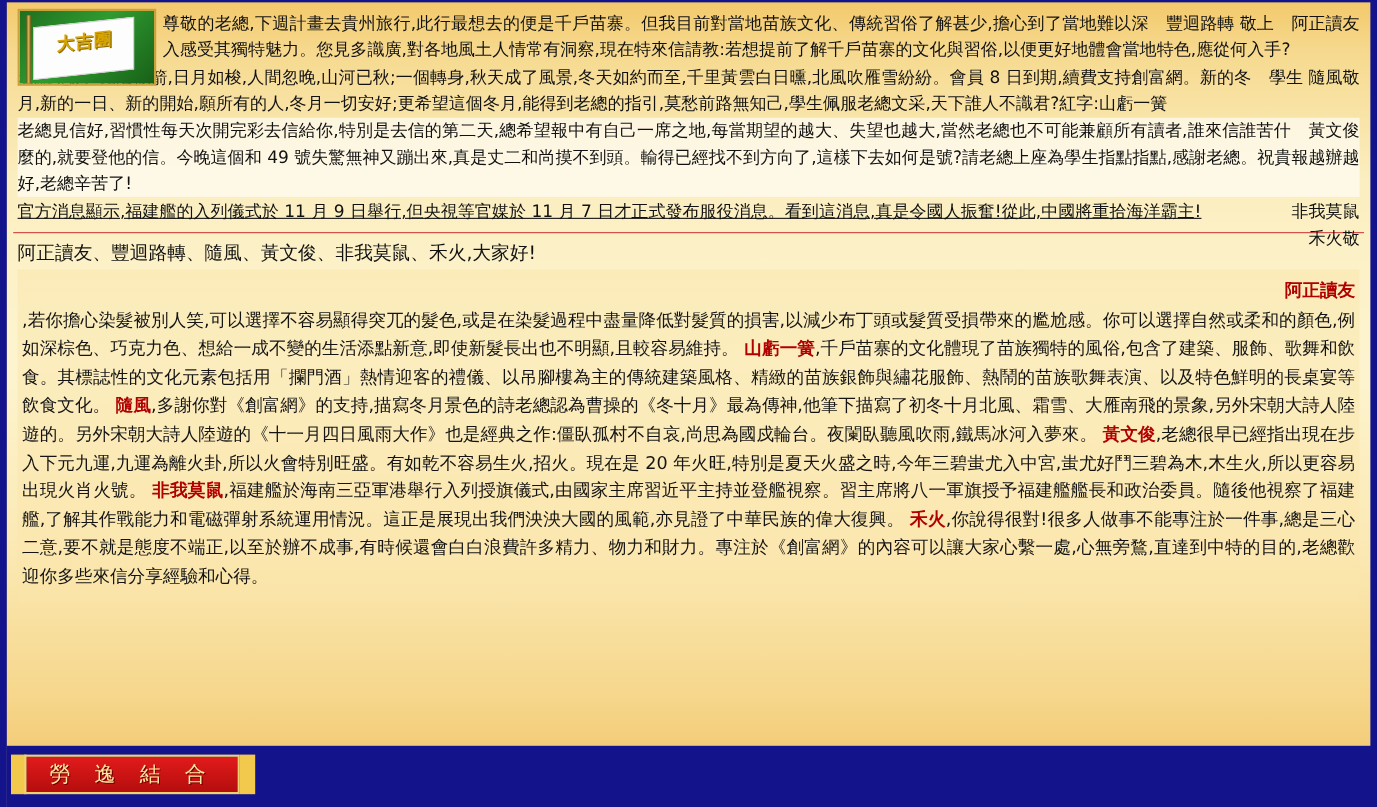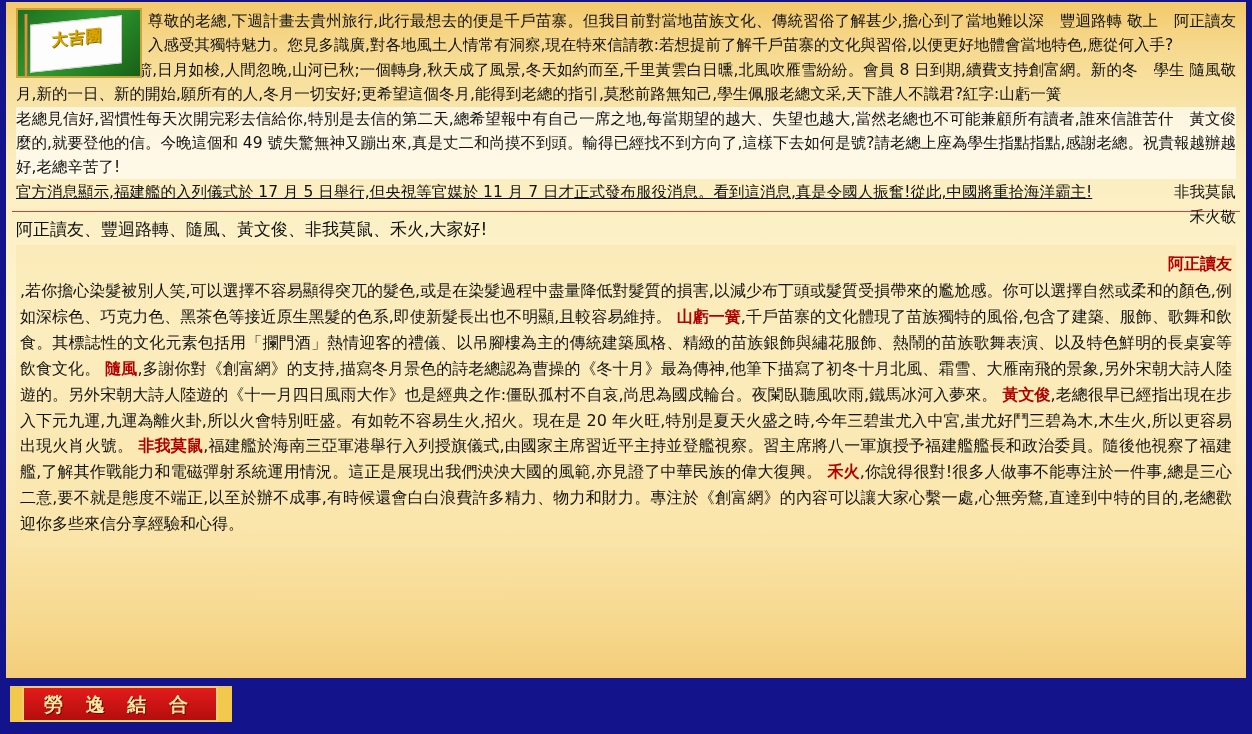--- a/index.html
+++ b/index.html
@@ -91,21 +91,21 @@
     width:1252px;height:56px;
     background:#13138c;
   }
   .footer .plate{
     position:absolute;left:16px;top:8px;
     width:196px;height:36px;
     background:linear-gradient(to bottom,#e21b1b,#b50d0d);
     border:2px solid #f0d070;
     box-sizing:border-box;
     color:#ffe9a0;
-    font-size:19px;font-weight:bold;letter-spacing:8px;
+    font-size:19px;font-weight:normal;letter-spacing:8px;
     text-align:center;line-height:32px;
     text-shadow:1px 1px 0 #6a0000;
   }
   .footer .lcap,.footer .rcap{
     position:absolute;top:8px;width:14px;height:36px;
     background:#f2c94c;
   }
   .footer .lcap{left:4px;}
   .footer .rcap{left:212px;}
 </style>
@@ -138,40 +138,40 @@
         <span>老總:您好!光陰似箭,日月如梭,人間忽晚,山河已秋;一個轉身,秋天成了風景,冬天如約而至,千里黃雲白日曛,北風吹雁雪紛紛。會員 8 日到期,續費支持創富網。新的冬月,新的一日、新的開始,願所有的人,冬月一切安好;更希望這個冬月,能得到老總的指引,莫愁前路無知己,學生佩服老總文采,天下誰人不識君?紅字:山虧一簧</span>
       </p>
 
       <p class="para full hl-white">
         <span class="sig">黃文俊</span>
         <span>老總見信好,習慣性每天次開完彩去信給你,特別是去信的第二天,總希望報中有自己一席之地,每當期望的越大、失望也越大,當然老總也不可能兼顧所有讀者,誰來信誰苦什麼的,就要登他的信。今晚這個和 49 號失驚無神又蹦出來,真是丈二和尚摸不到頭。輸得已經找不到方向了,這樣下去如何是號?請老總上座為學生指點指點,感謝老總。祝貴報越辦越好,老總辛苦了!</span>
       </p>
 
       <p class="para full u">
         <span class="sig">非我莫鼠</span>
-        <span>官方消息顯示,福建艦的入列儀式於 17 月 5 日舉行,但央視等官媒於 11 月 7 日才正式發布服役消息。看到這消息,真是令國人振奮!從此,中國將重拾海洋霸主!</span>
+        <span>官方消息顯示,福建艦的入列儀式於 11 月 9 日舉行,但央視等官媒於 11 月 7 日才正式發布服役消息。看到這消息,真是令國人振奮!從此,中國將重拾海洋霸主!</span>
       </p>
 
       <p class="para full u">
         <span class="sig">禾火敬</span>
       </p>
 
     </div>
   </div>
 
   <div class="rule"></div>
 
   <div class="greet">阿正讀友、豐迴路轉、隨風、黃文俊、非我莫鼠、禾火,大家好!</div>
 
   <div class="body">
     <p class="para first">
       <span class="name">阿正讀友</span>
     </p>
     <p class="para">
-      <span>,若你擔心染髮被別人笑,可以選擇不容易顯得突兀的髮色,或是在染髮過程中盡量降低對髮質的損害,以減少布丁頭或髮質受損帶來的尷尬感。你可以選擇自然或柔和的顏色,例如深棕色、巧克力色、黑茶色等接近原生黑髮的色系,即使新髮長出也不明顯,且較容易維持。</span>
+      <span>,若你擔心染髮被別人笑,可以選擇不容易顯得突兀的髮色,或是在染髮過程中盡量降低對髮質的損害,以減少布丁頭或髮質受損帶來的尷尬感。你可以選擇自然或柔和的顏色,例如深棕色、巧克力色、想給一成不變的生活添點新意,即使新髮長出也不明顯,且較容易維持。</span>
       <span class="name">山虧一簧</span><span>,千戶苗寨的文化體現了苗族獨特的風俗,包含了建築、服飾、歌舞和飲食。其標誌性的文化元素包括用「攔門酒」熱情迎客的禮儀、以吊腳樓為主的傳統建築風格、精緻的苗族銀飾與繡花服飾、熱鬧的苗族歌舞表演、以及特色鮮明的長桌宴等飲食文化。</span>
       <span class="name">隨風</span><span>,多謝你對《創富網》的支持,描寫冬月景色的詩老總認為曹操的《冬十月》最為傳神,他筆下描寫了初冬十月北風、霜雪、大雁南飛的景象,另外宋朝大詩人陸遊的。另外宋朝大詩人陸遊的《十一月四日風雨大作》也是經典之作:僵臥孤村不自哀,尚思為國戍輪台。夜闌臥聽風吹雨,鐵馬冰河入夢來。</span>
       <span class="name">黃文俊</span><span>,老總很早已經指出現在步入下元九運,九運為離火卦,所以火會特別旺盛。有如乾不容易生火,招火。現在是 20 年火旺,特別是夏天火盛之時,今年三碧蚩尤入中宮,蚩尤好鬥三碧為木,木生火,所以更容易出現火肖火號。</span>
       <span class="name">非我莫鼠</span><span>,福建艦於海南三亞軍港舉行入列授旗儀式,由國家主席習近平主持並登艦視察。習主席將八一軍旗授予福建艦艦長和政治委員。隨後他視察了福建艦,了解其作戰能力和電磁彈射系統運用情況。這正是展現出我們泱泱大國的風範,亦見證了中華民族的偉大復興。</span>
       <span class="name">禾火</span><span>,你說得很對!很多人做事不能專注於一件事,總是三心二意,要不就是態度不端正,以至於辦不成事,有時候還會白白浪費許多精力、物力和財力。專注於《創富網》的內容可以讓大家心繫一處,心無旁鶩,直達到中特的目的,老總歡迎你多些來信分享經驗和心得。</span>
     </p>
   </div>
 
   <div class="footer">
     <div class="lcap"></div>

